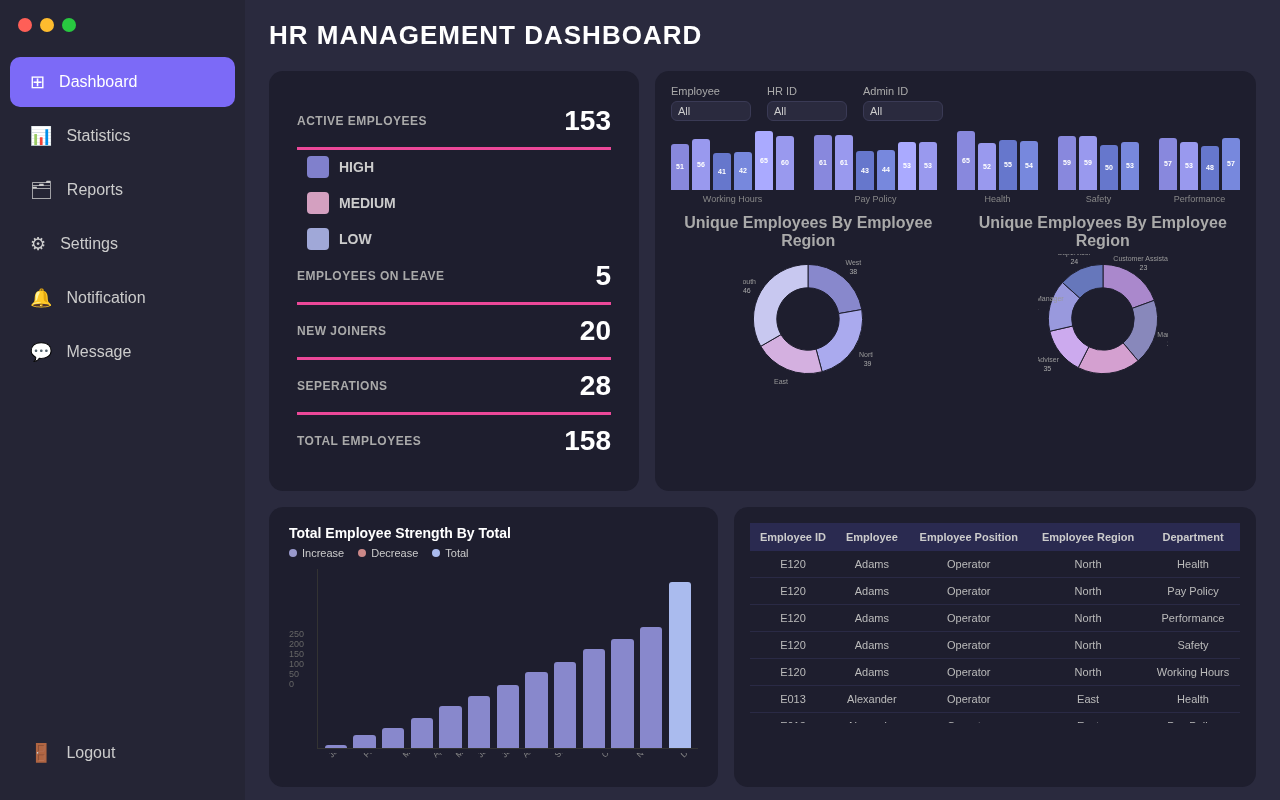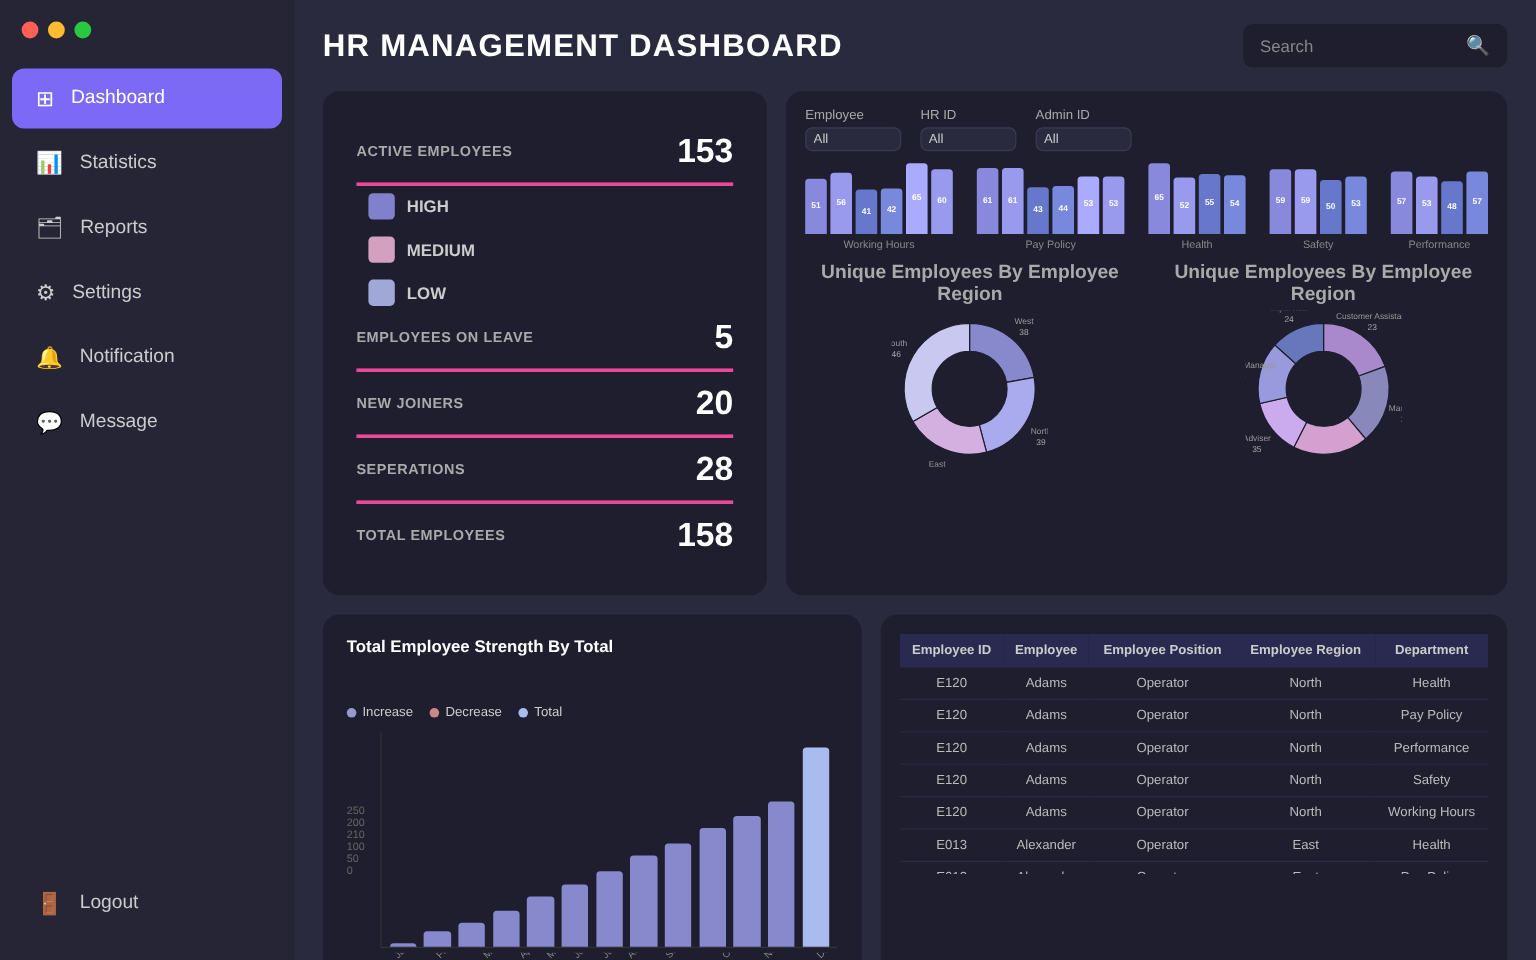--- a/index.html
+++ b/index.html
@@ -265,21 +265,20 @@
       display: flex;
       gap: 14px;
       margin-bottom: 10px;
     }
     .chart-legend-item {
       display: flex;
       align-items: center;
       gap: 5px;
       font-size: 11px;
       color: #ccc;
-      margin-top: 36px;
     }
     .legend-dot {
       width: 8px;
       height: 8px;
       border-radius: 50%;
     }
     .bar-chart-col {
       display: flex;
       flex-direction: column;
       align-items: center;
@@ -371,24 +370,20 @@
   <div class="sidebar-item">
     <span class="sidebar-icon">🚪</span>
     <span>Logout</span>
   </div>
 </div>
 
 <div class="main">
 
   <div class="header">
     <h1 class="page-title">HR MANAGEMENT DASHBOARD</h1>
-    <div class="search-bar">
-      <input type="text" placeholder="Search" style="">
-      <span style="color:#888;">🔍</span>
-    </div>
   </div>
 
   <div class="first-row-top">
 
     <div class="stats-card">
       <div class="stat-row">
         <span class="stat-label">ACTIVE EMPLOYEES</span>
         <span class="stat-value">153</span>
       </div>
       <div style="display:flex;align-items:center;gap:10px;padding:6px 0 0 0;">
@@ -561,21 +556,21 @@
         <div class="chart-legend-item">
           <div class="legend-dot" style="background:#aabbee;"></div>
           <span>Total</span>
         </div>
       </div>
       <div style="position:relative;height:200px;">
 
         <div style="position:absolute;left:0;top:0;height:180px;display:flex;flex-direction:column;justify-content:center;width:28px;">
           <span style="font-size:9px;color:#666;">250</span>
           <span style="font-size:9px;color:#666;">200</span>
-          <span style="font-size:9px;color:#666;">210</span>
+          <span style="font-size:9px;color:#666;">150</span>
           <span style="font-size:9px;color:#666;">100</span>
           <span style="font-size:9px;color:#666;">50</span>
           <span style="font-size:9px;color:#666;">0</span>
         </div>
         <div style="position:absolute;left:28px;right:0;top:0;height:180px;border-left:1px solid #333;border-bottom:1px solid #333;display:flex;align-items:flex-end;gap:1px;padding:0 4px;" id="monthly-bars-container">
             <div class="bar-chart-col">
               <div class="bar-chart-bar" style="height: 2.88px; background: rgb(136, 136, 204); width: 80%;"></div>
             </div>
             <div class="bar-chart-col">
               <div class="bar-chart-bar" style="height: 12.96px; background: rgb(136, 136, 204); width: 80%;"></div>

